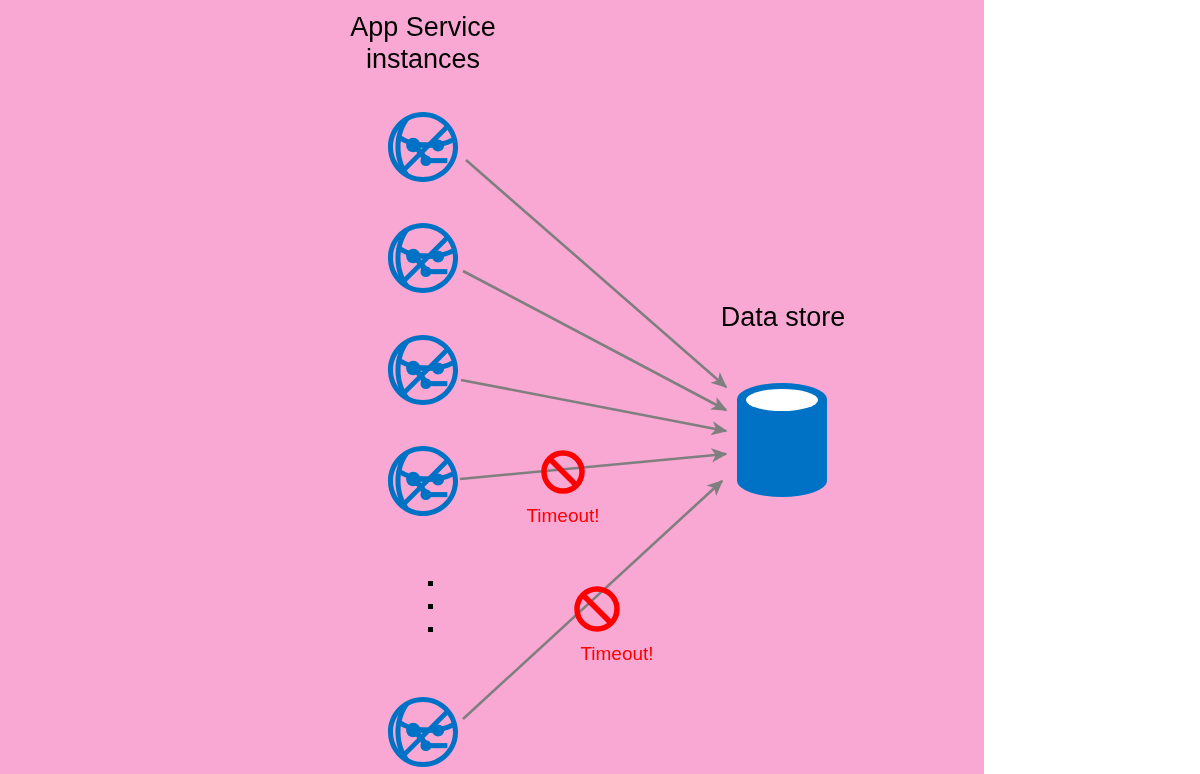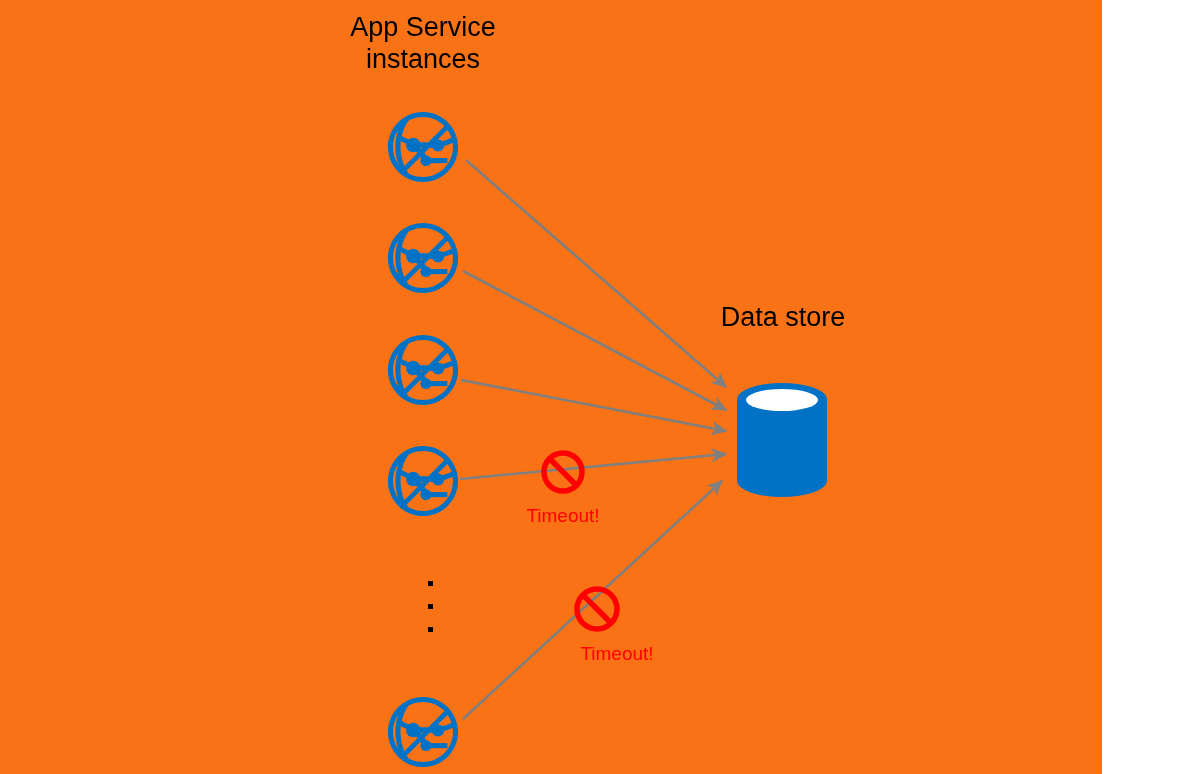--- a/index.html
+++ b/index.html
@@ -6,23 +6,23 @@
   html, body {
     margin: 0;
     padding: 0;
     background: #ffffff;
   }
   body {
     font-family: "Liberation Sans", sans-serif;
   }
   #canvas {
     position: relative;
-    width: 1102px;
+    width: 984px;
     height: 774px;
-    background: #f97316;
+    background: #f9a8d4;
     overflow: hidden;
   }
   #diagram-svg {
     position: absolute;
     left: 0;
     top: 0;
     width: 1200px;
     height: 774px;
   }
   .title-text {

